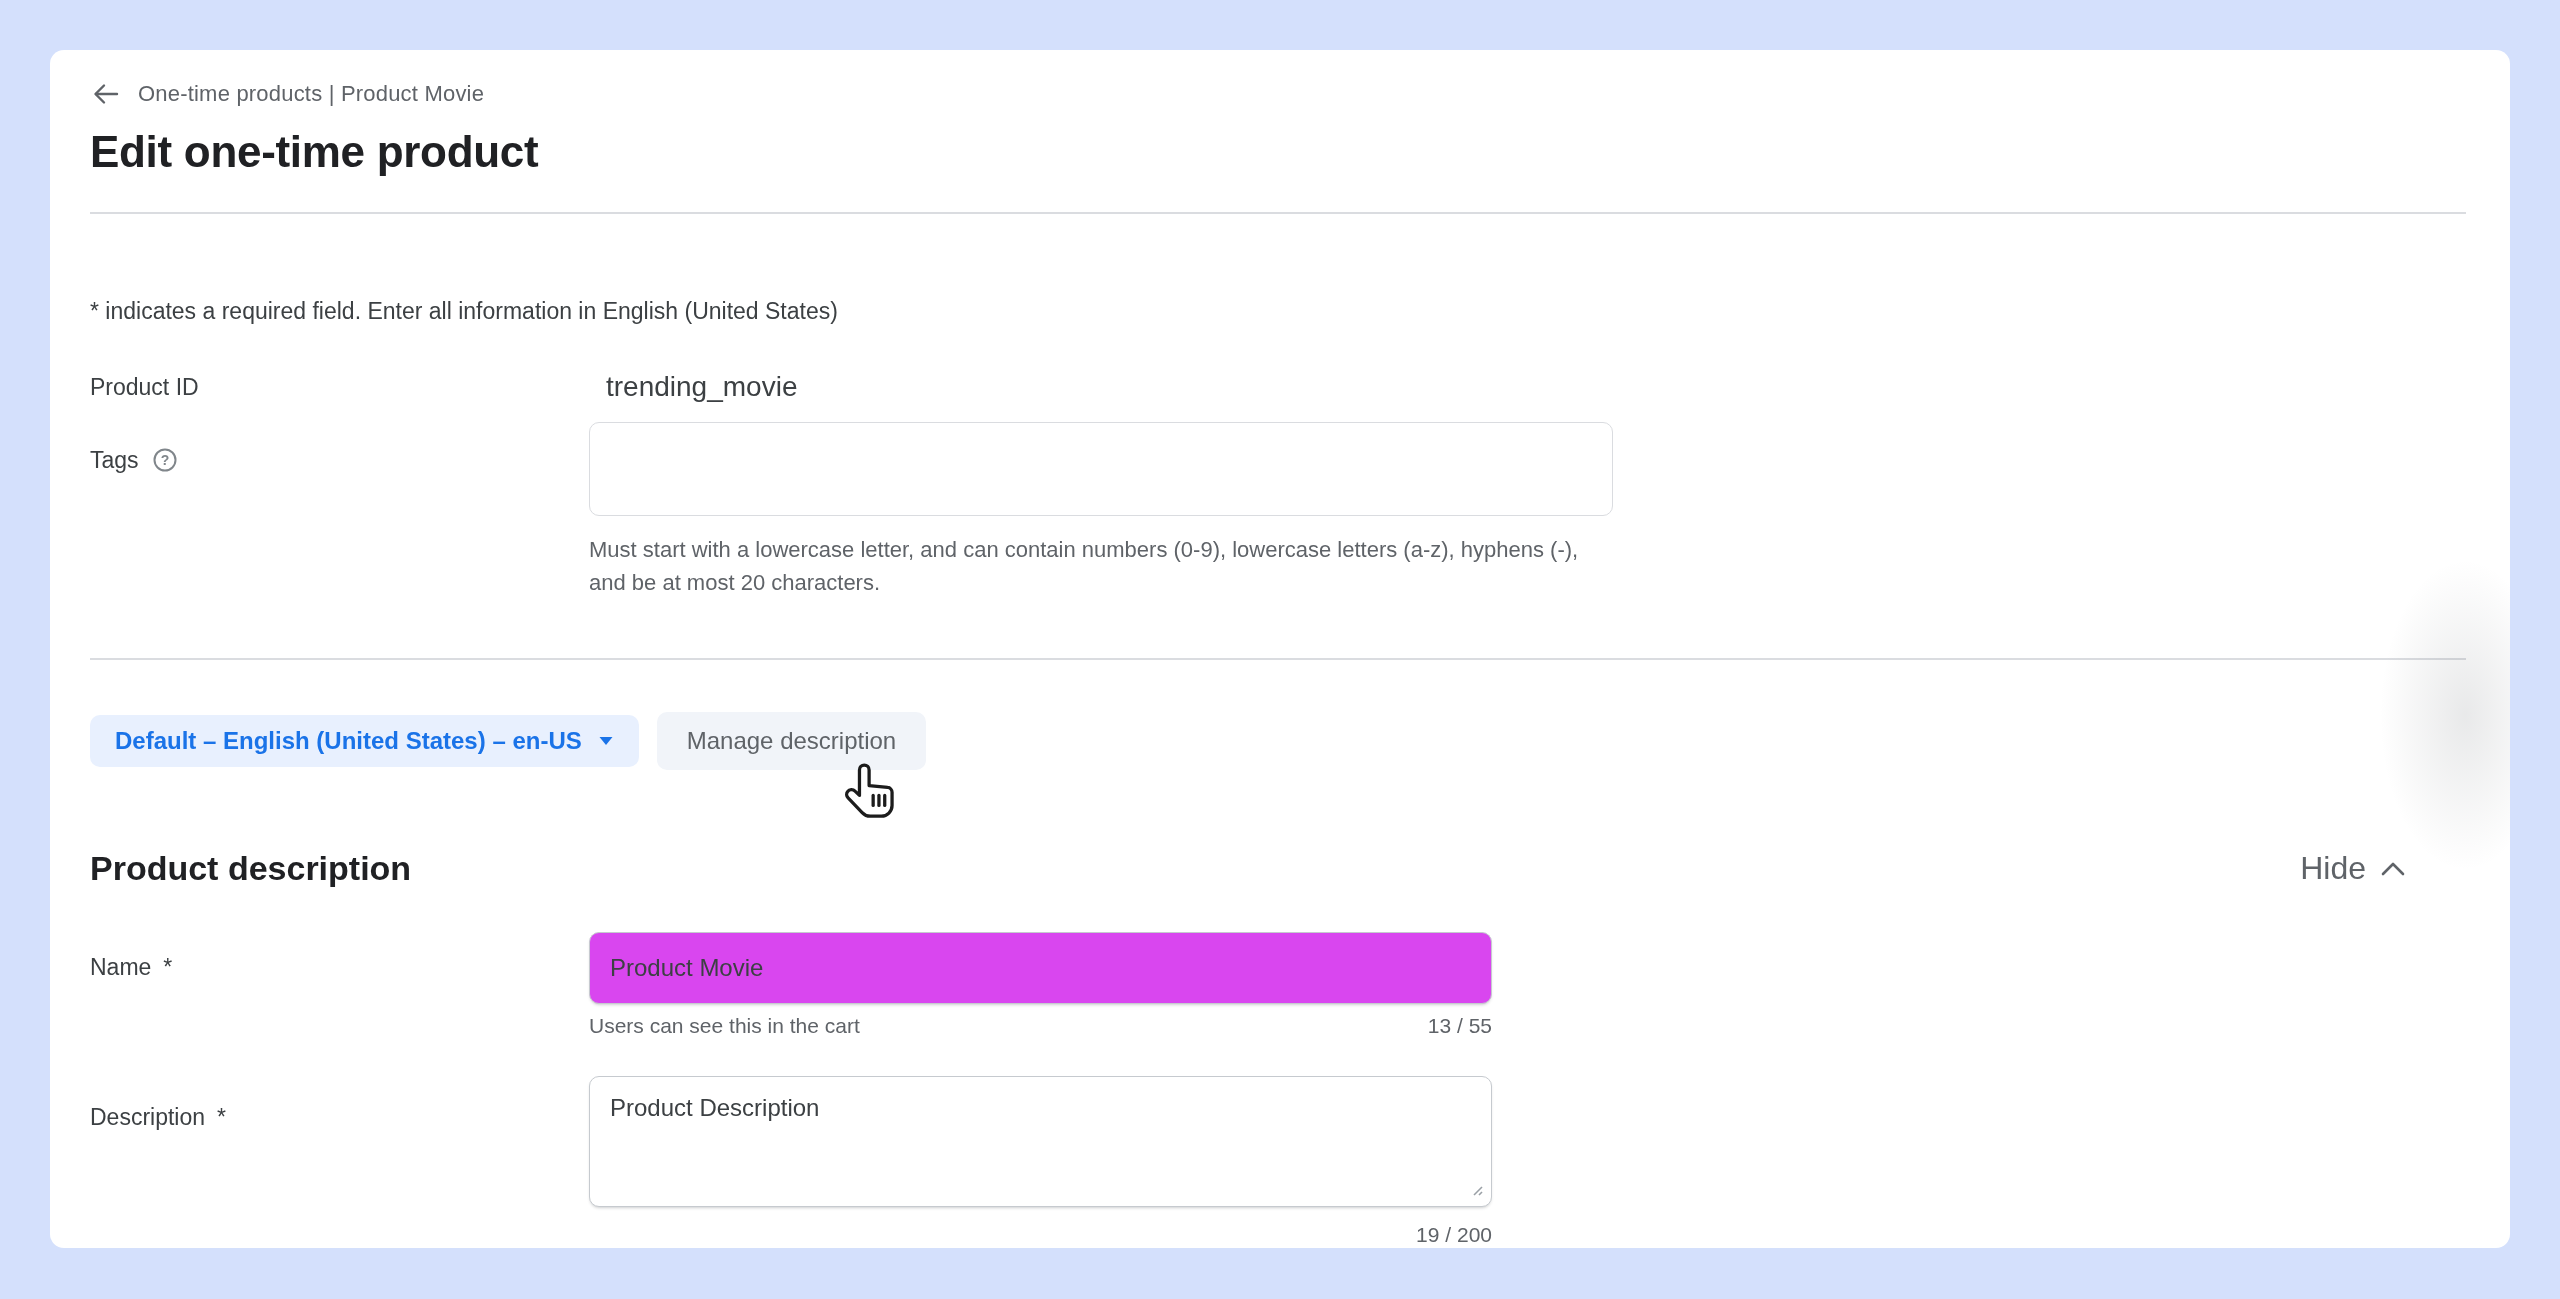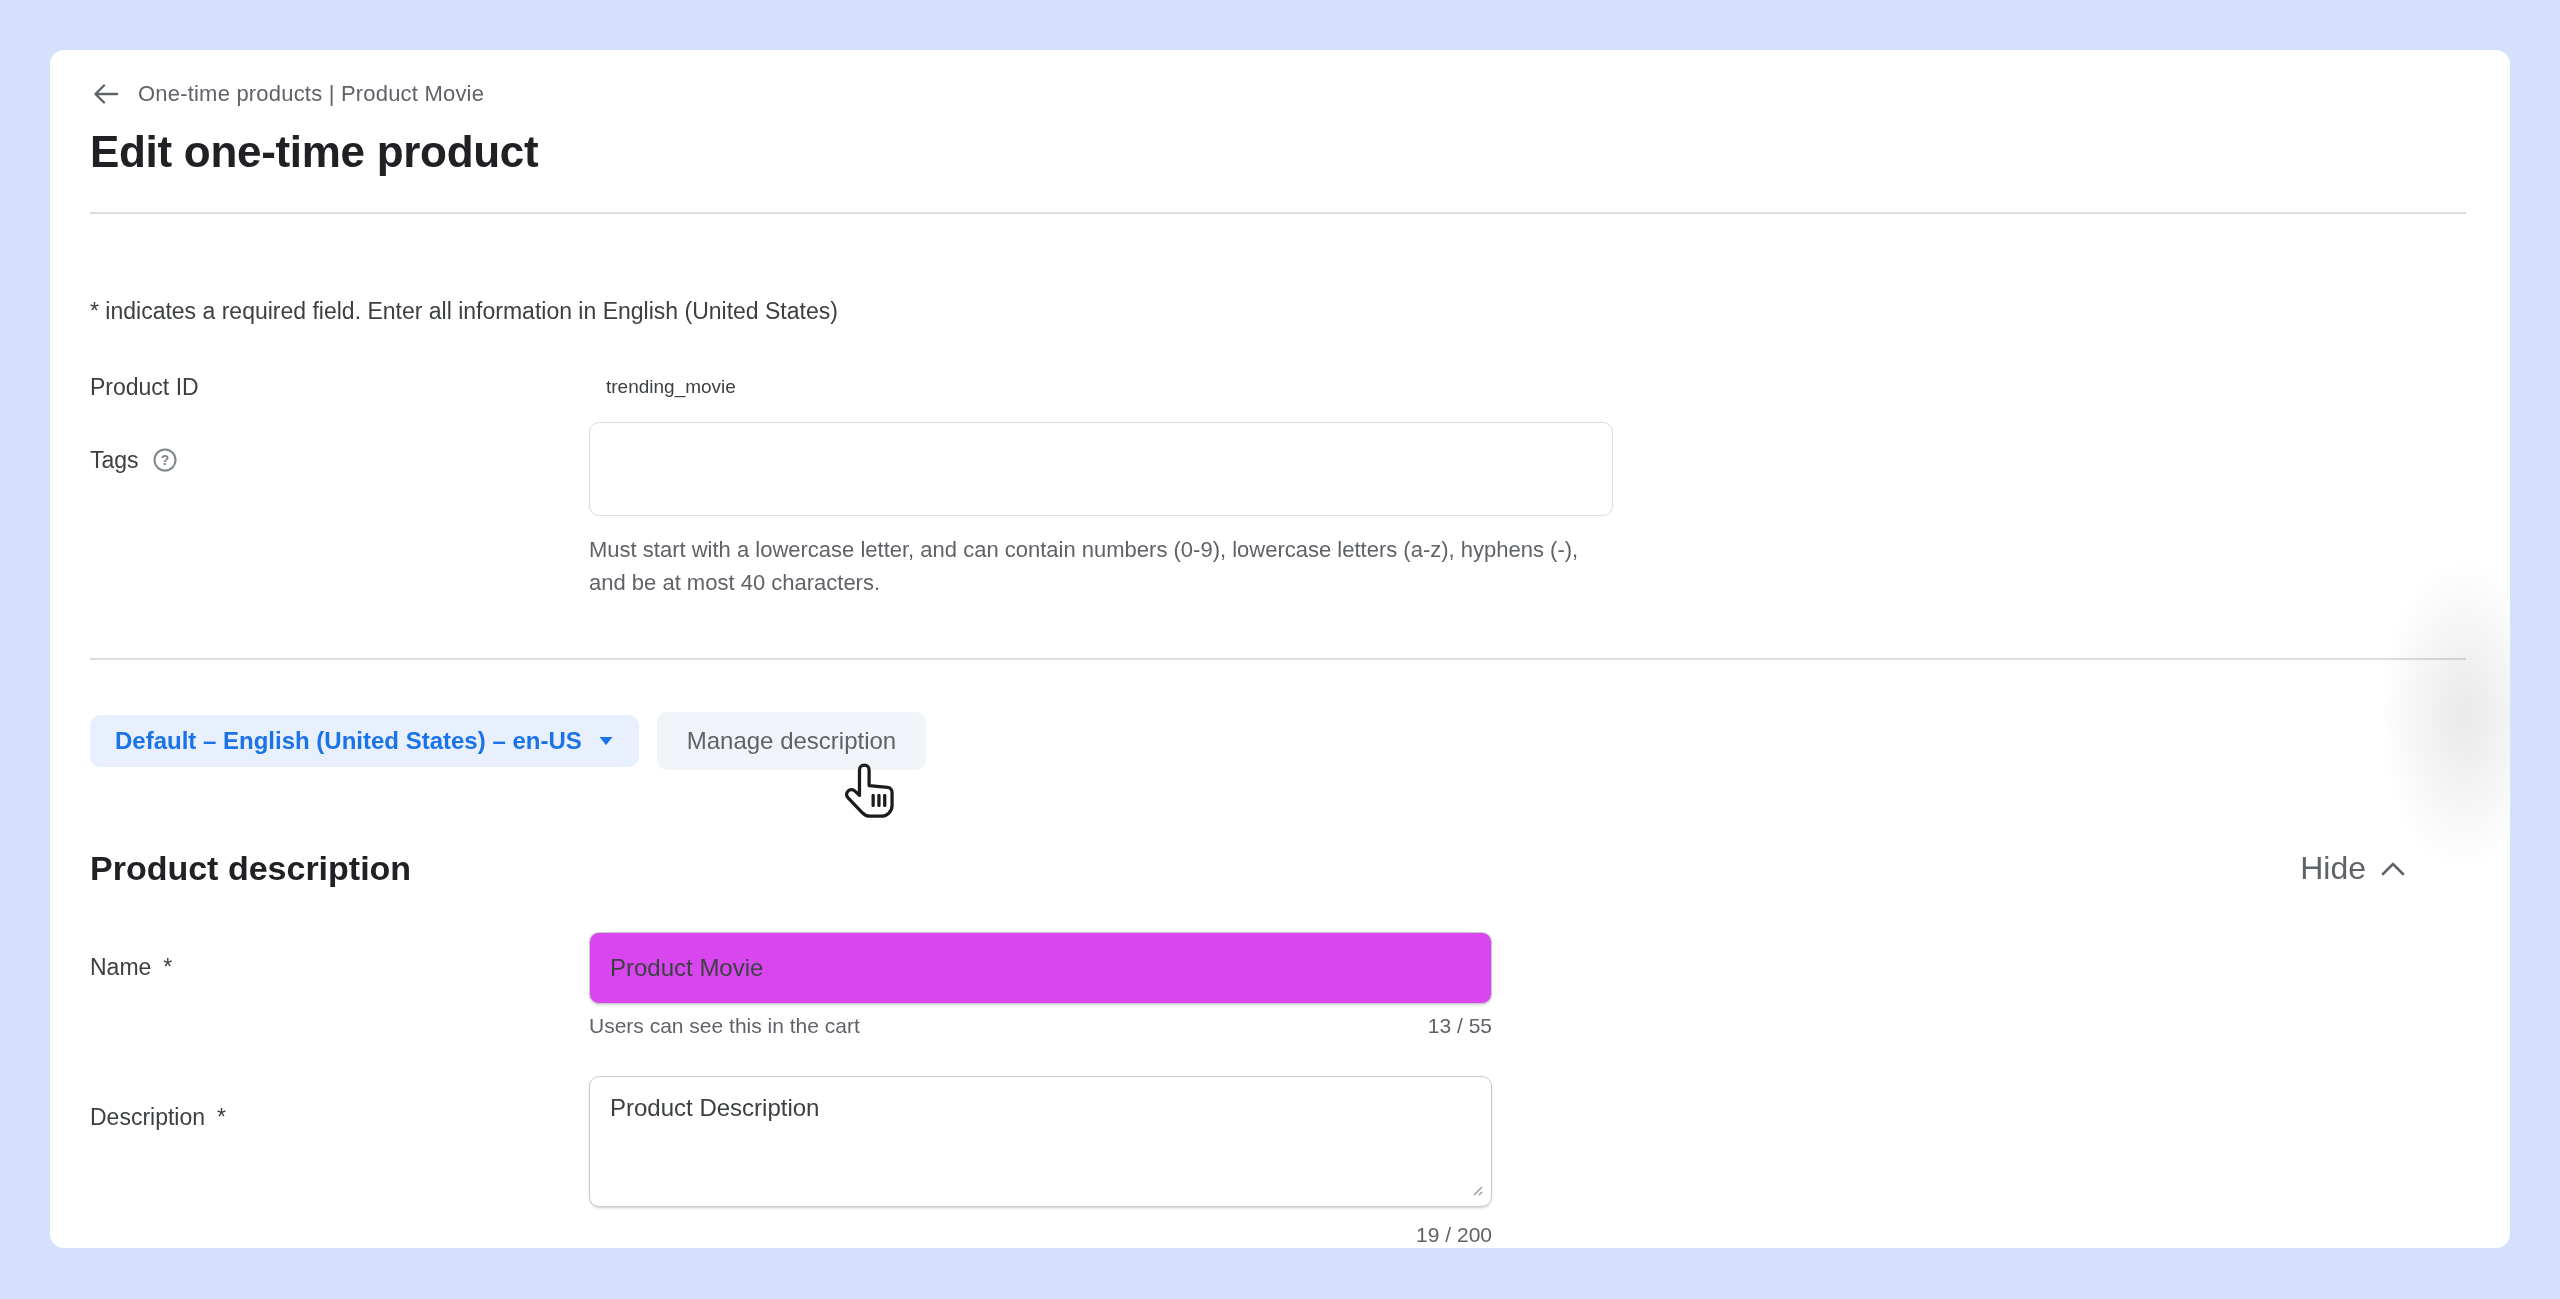--- a/index.html
+++ b/index.html
@@ -31,21 +31,21 @@
   .divider { height:2px; background:#dadce0; width:2376px; }
   .divider.d1 { margin-top:32px; }
   .divider.d2 { margin-top:59px; }
 
   .required-note { margin-top:82px; font-size:23px; line-height:30px; color:#3c4043; }
 
   .form-row { display:grid; grid-template-columns:499px 1fr; align-items:start; }
   .field-label { font-size:23px; line-height:30px; color:#3c4043; }
 
   .pid-row { margin-top:46px; }
-  .pid-value { font-size:19px; line-height:30px; color:#3c4043; padding-left:17px; }
+  .pid-value { font-size:28px; line-height:30px; color:#3c4043; padding-left:17px; }
 
   .tags-row { margin-top:20px; }
   .tags-label-wrap { display:flex; align-items:center; gap:13px; padding-top:23px; }
   .help-button { background:none; border:none; padding:0; cursor:pointer; display:flex; }
   .tags-textarea {
     width:1024px; height:94px; box-sizing:border-box;
     border:1.5px solid #dadce0; border-radius:10px;
     resize:none; outline:none; background:#fff;
     font-family:"Liberation Sans", sans-serif; font-size:24px; color:#3c4043; padding:14px 18px;
   }
@@ -139,21 +139,21 @@
           <span style="display:flex;">
             <svg width="26" height="26" viewBox="0 0 26 26" fill="none">
               <circle cx="13" cy="13" r="10.5" stroke="#80868b" stroke-width="2"></circle>
               <text x="13" y="18" text-anchor="middle" font-family="Liberation Sans, sans-serif" font-size="14" font-weight="bold" fill="#80868b">?</text>
             </svg>
           </span>
         </button>
       </div>
       <div>
         <textarea class="tags-textarea" style=""></textarea>
-        <div class="tags-helper">Must start with a lowercase letter, and can contain numbers (0-9), lowercase letters (a-z), hyphens (-), and be at most 40 characters.</div>
+        <div class="tags-helper">Must start with a lowercase letter, and can contain numbers (0-9), lowercase letters (a-z), hyphens (-), and be at most 20 characters.</div>
       </div>
     </div>
 
     <div class="divider d2"></div>
 
     <div class="chips-row">
       <button class="lang-chip">
         <span>Default – English (United States) – en-US</span>
         <span style="display:flex;">
           <svg width="16" height="10" viewBox="0 0 16 10">

